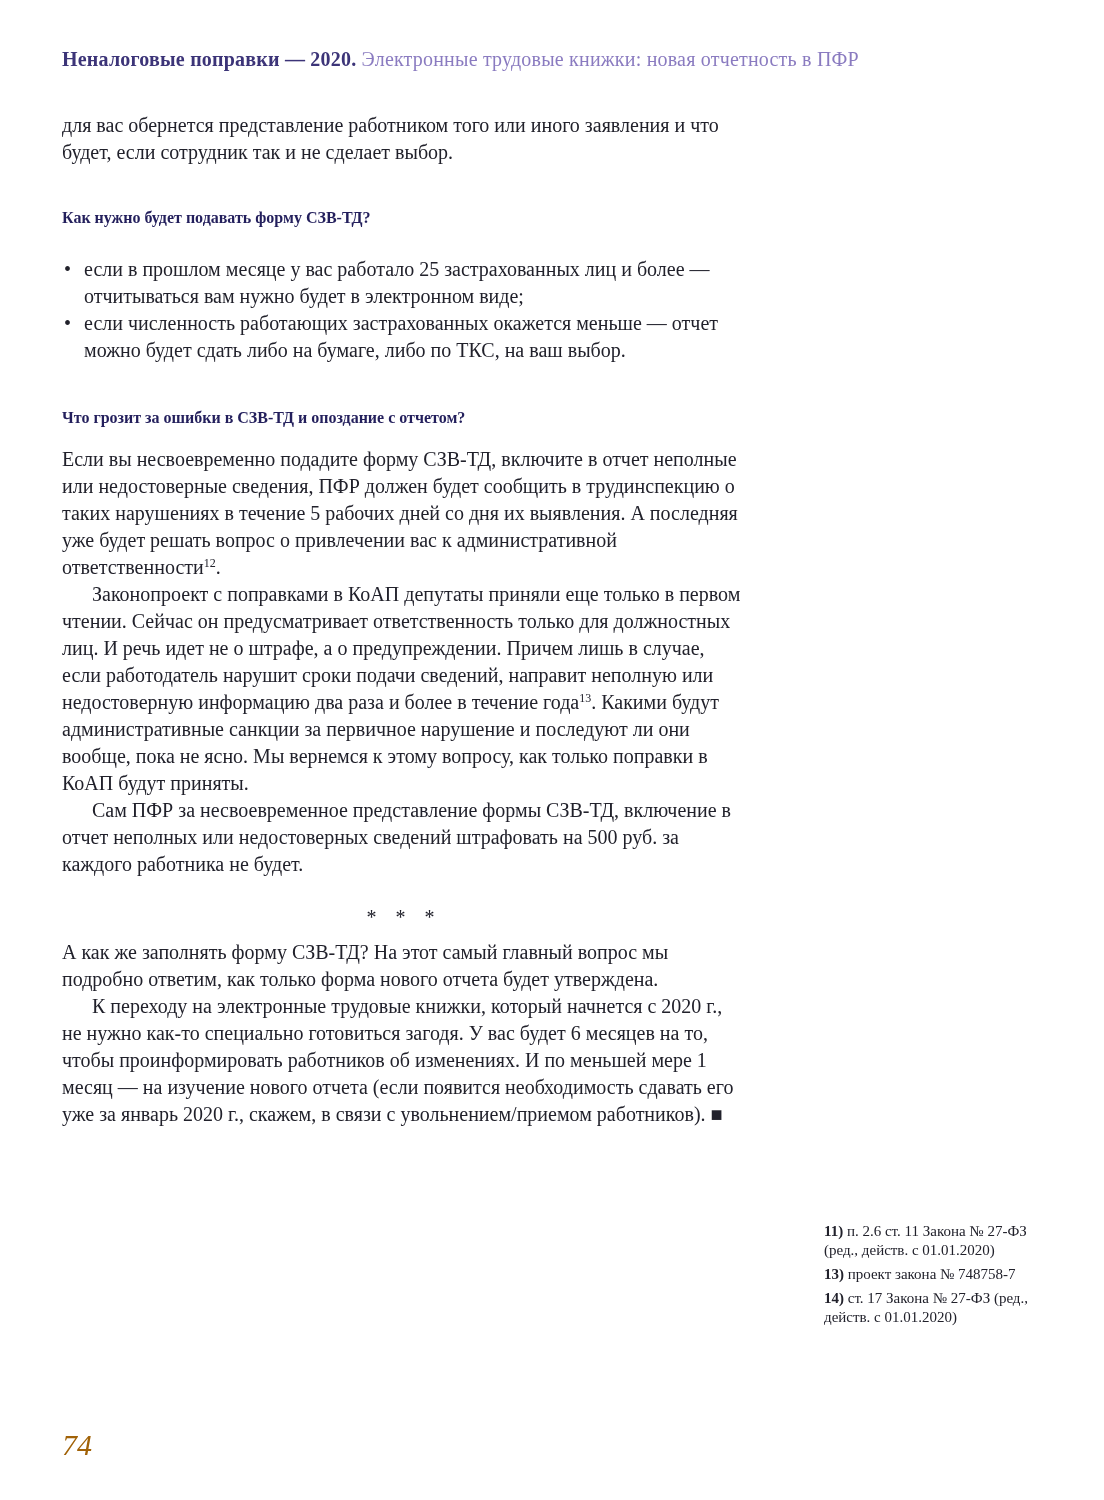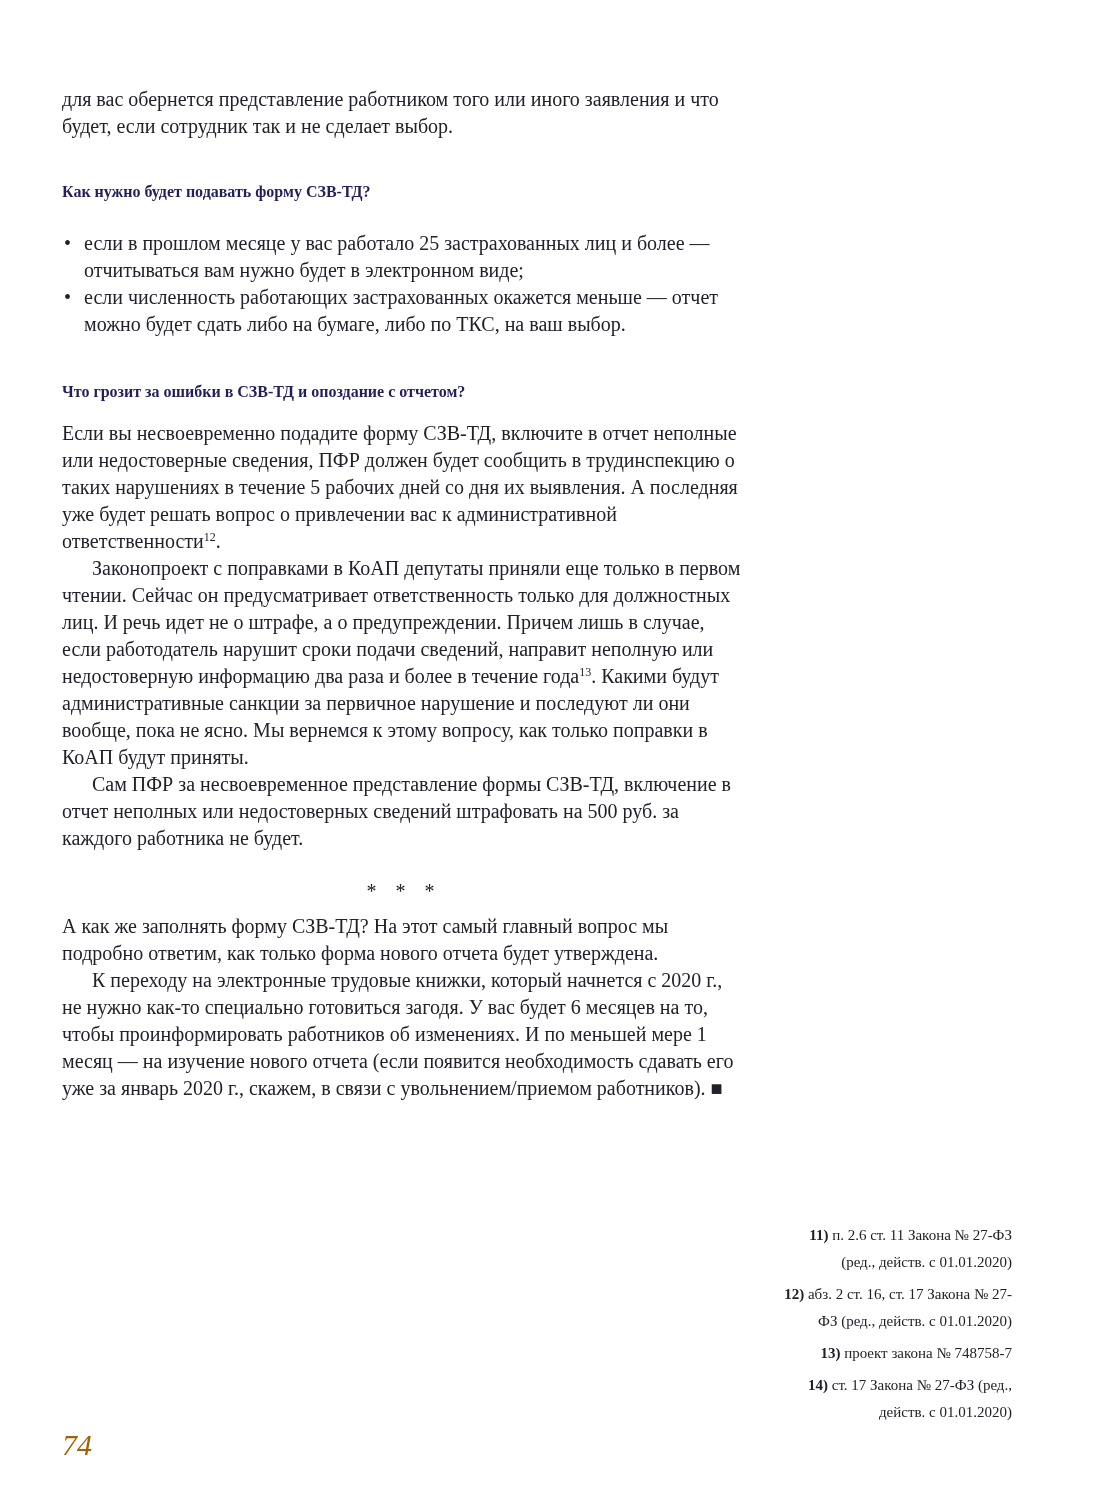--- a/index.html
+++ b/index.html
@@ -89,27 +89,26 @@
   .separator {
     margin: 26px 0 8px 0;
     text-align: center;
     font-size: 20px;
     line-height: 27px;
     letter-spacing: 7px;
     color: #21212b;
   }
   .footnotes {
     position: absolute;
-    left: 784px;
+    left: 824px;
     top: 1222px;
     width: 228px;
     font-size: 15px;
-    line-height: 27px;
+    line-height: 19px;
     color: #21212b;
-    text-align: right;
   }
   .footnotes p {
     margin: 0 0 5px 0;
   }
   .footnotes .fn-num {
     font-weight: bold;
   }
   .page-number {
     position: absolute;
     left: 62px;
@@ -119,20 +118,23 @@
     font-style: italic;
   }
 </style>
 </head>
 <body>
 
 <div class="page">
 
   <div class="main-col">
 
+    <div class="page-header">
+      <span class="hdr-bold">Неналоговые поправки — 2020.</span><span class="hdr-light"> Электронные трудовые книжки: новая отчетность в ПФР</span>
+    </div>
 
     <div class="body-text">
 
       <p class="para lead"><span>для вас обернется представление работником того или иного заявления и что будет, если сотрудник так и не сделает выбор.</span></p>
 
       <h2 class="sec-heading">Как нужно будет подавать форму СЗВ-ТД?</h2>
 
 
       <ul class="bullet-list">
         <li><span>если в прошлом месяце у вас работало 25 застрахованных лиц и более — отчитываться вам нужно будет в электронном виде;</span></li>
@@ -152,20 +154,19 @@
 
       <p class="para"><span>А как же заполнять форму СЗВ-ТД? На этот самый главный вопрос мы подробно ответим, как только форма нового отчета будет утверждена.</span></p>
 
       <p class="para indent"><span>К переходу на электронные трудовые книжки, который начнется с 2020 г., не нужно как-то специально готовиться загодя. У вас будет 6 месяцев на то, чтобы проинформировать работников об изменениях. И по меньшей мере 1 месяц — на изучение нового отчета (если появится необходимость сдавать его уже за январь 2020 г., скажем, в связи с увольнением/приемом работников). ■</span></p>
 
     </div>
   </div>
 
   <div class="footnotes">
     <p><span class="fn-num">11)</span> <span>п. 2.6 ст. 11 Закона № 27-ФЗ (ред., действ. с 01.01.2020)</span></p>
-    <p><span class="fn-num">12)</span> <span>абз. 2 ст. 16, ст. 17 Закона № 27-ФЗ (ред., действ. с 01.01.2020)</span></p>
     <p><span class="fn-num">13)</span> <span>проект закона № 748758-7</span></p>
     <p><span class="fn-num">14)</span> <span>ст. 17 Закона № 27-ФЗ (ред., действ. с 01.01.2020)</span></p>
   </div>
 
   <div class="page-number">74</div>
 
 </div>
 
 </body></html>

